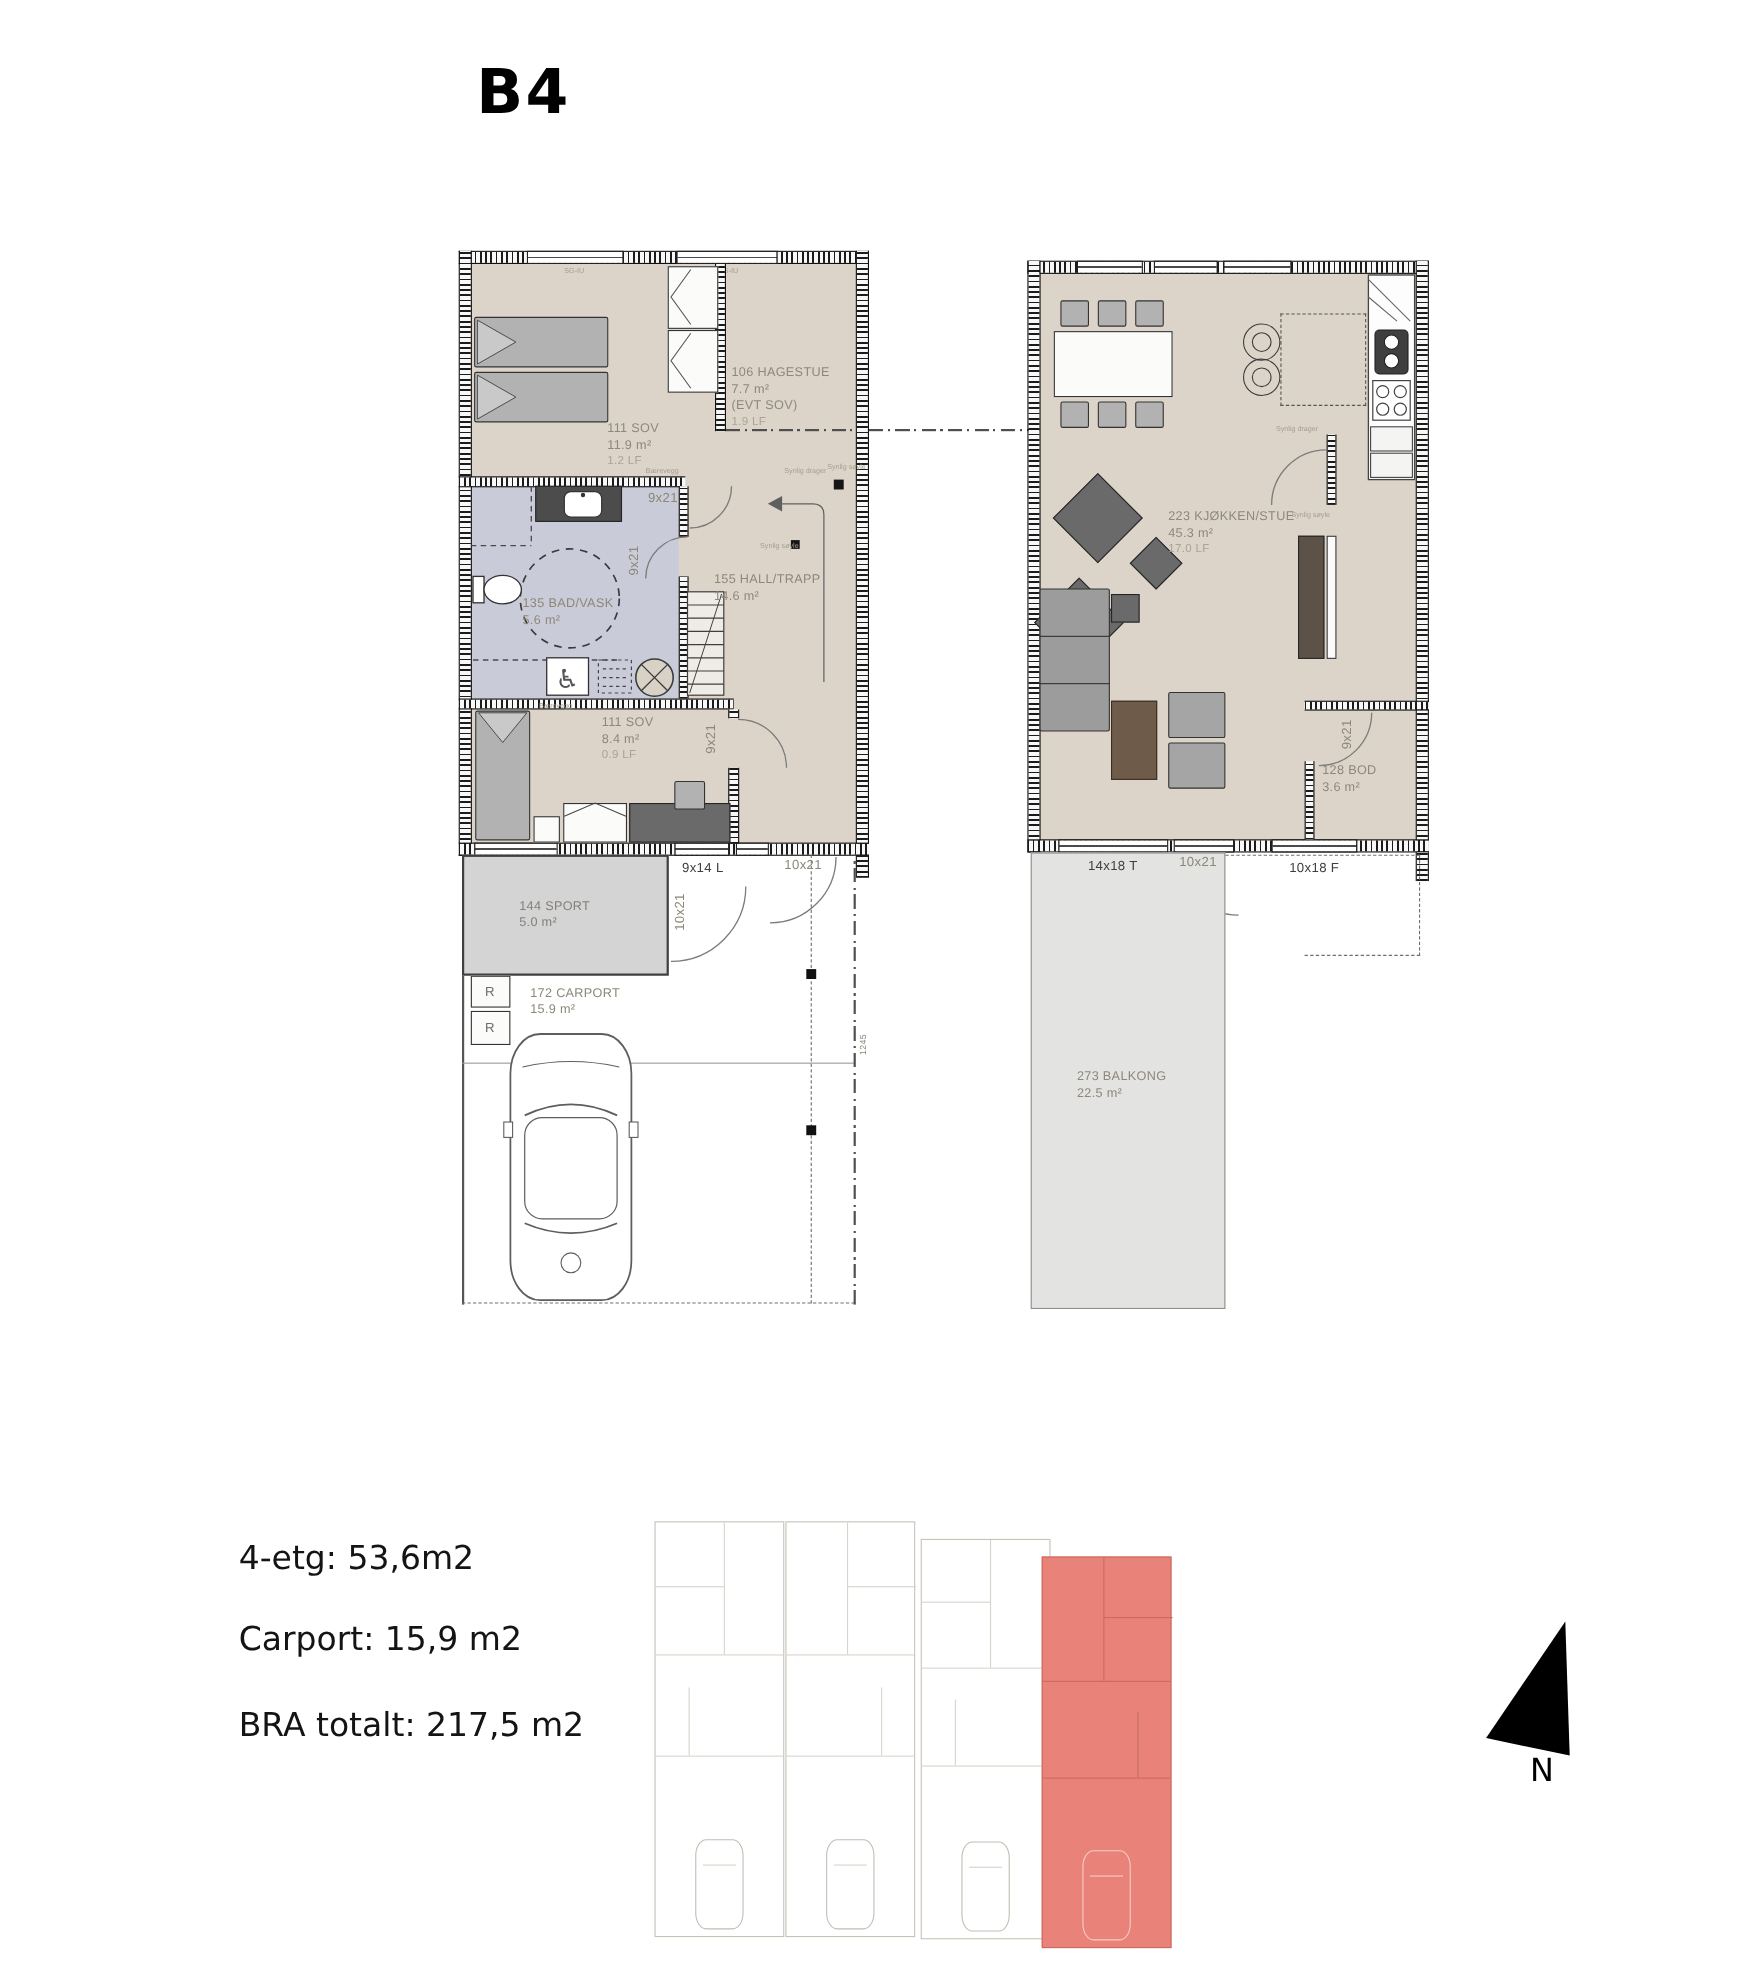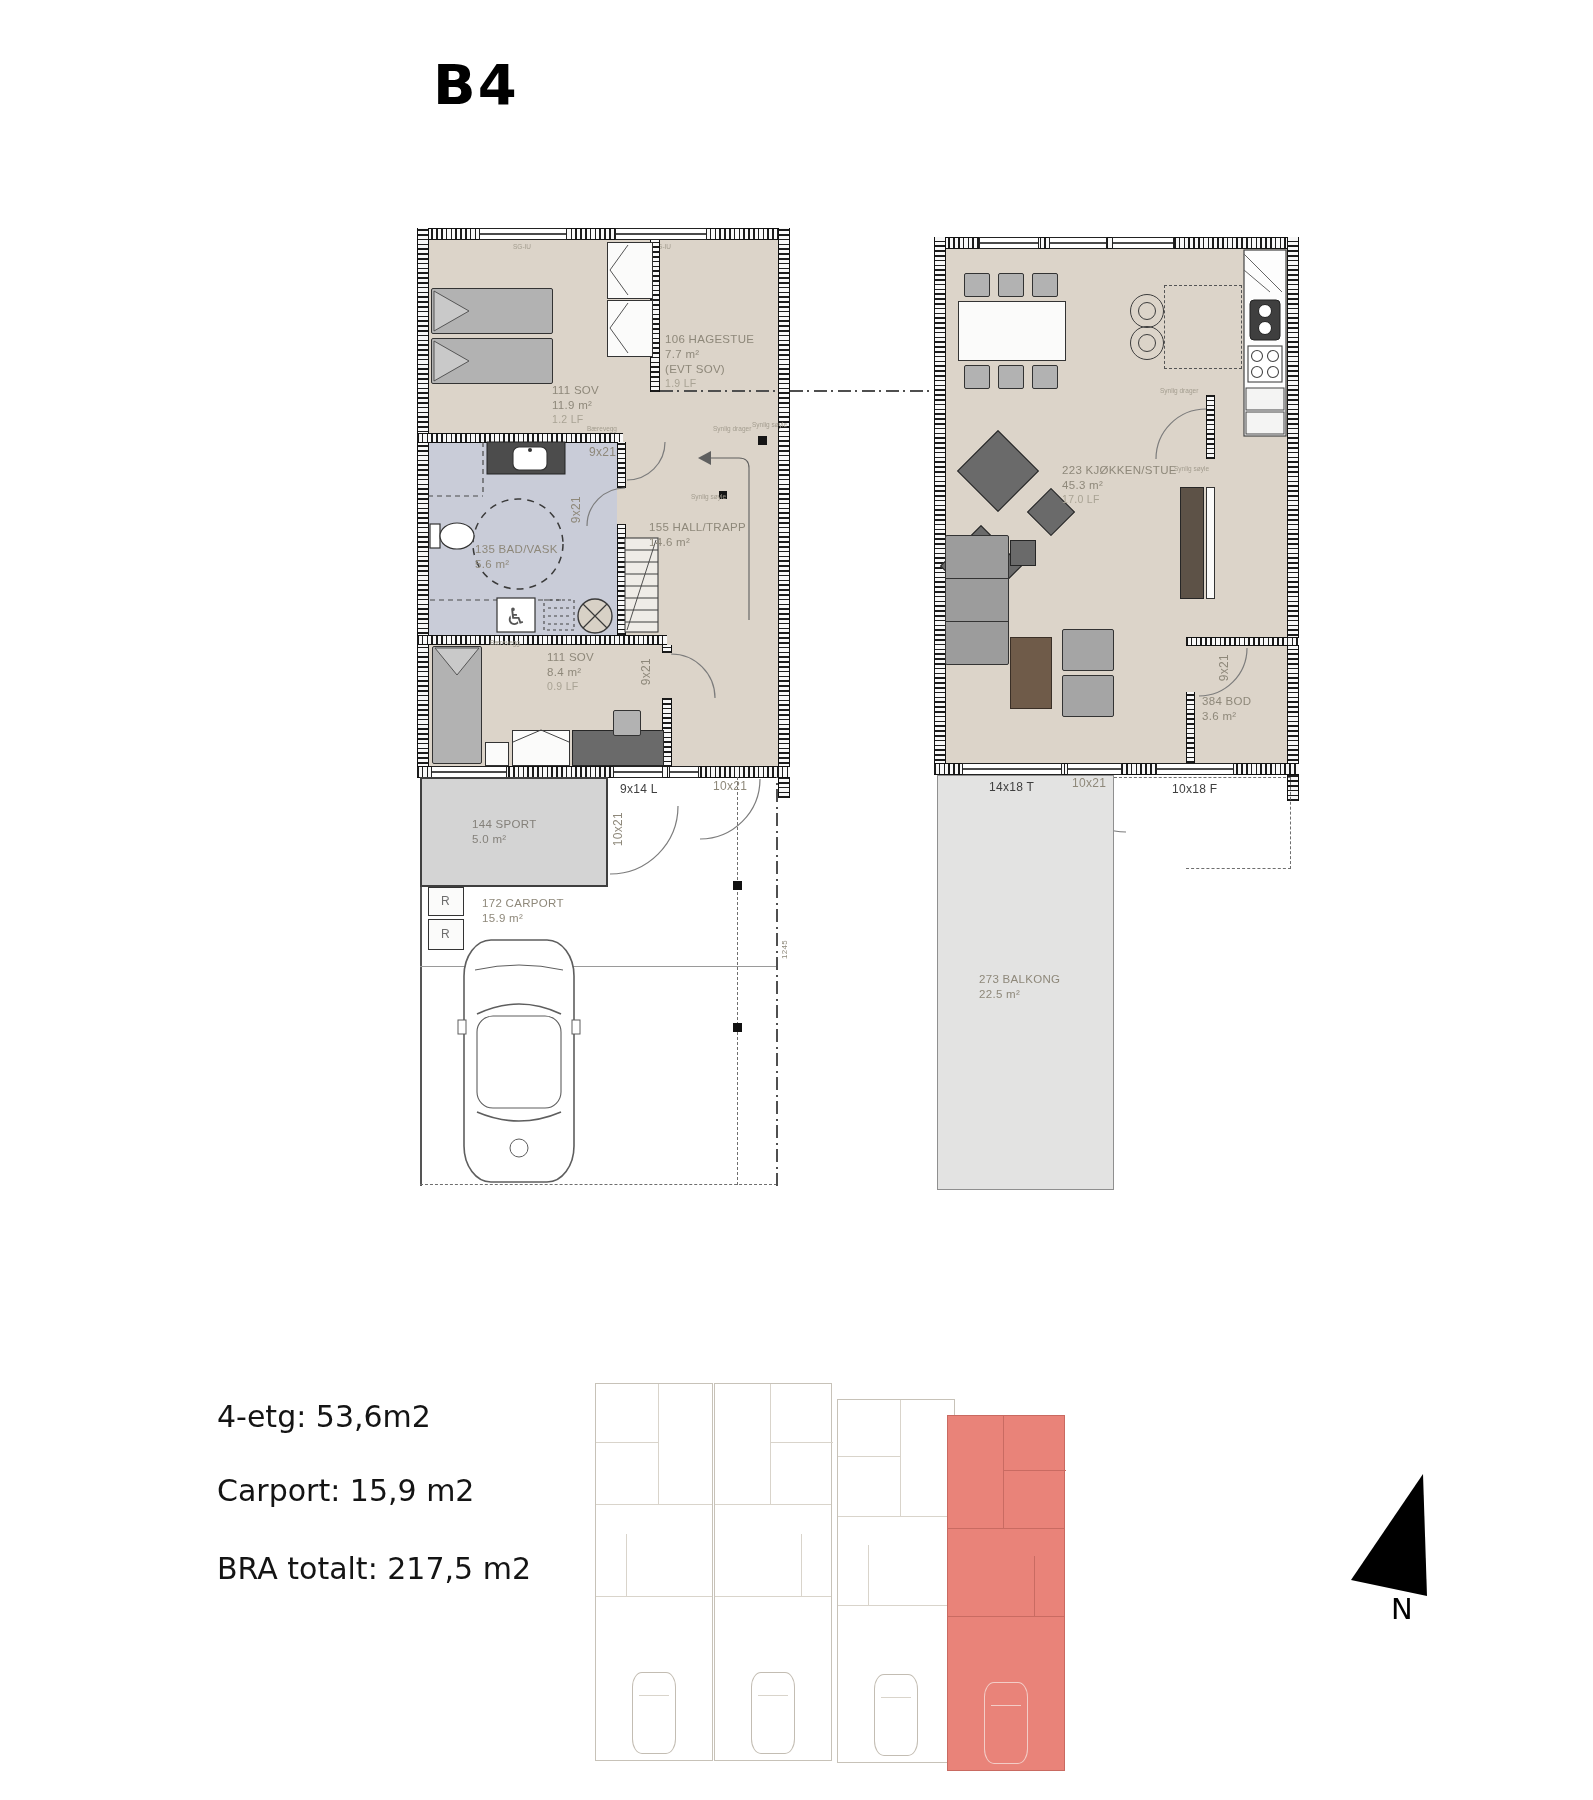--- a/index.html
+++ b/index.html
@@ -292,21 +292,21 @@
     <div class="dashh" style="left:180px;top:540px;width:177px"></div>
     <div class="dashv" style="left:356px;top:540px;height:92px"></div>
     <div class="dashh" style="left:252px;top:631px;width:105px"></div>
 
     <div class="rl" style="left:128px;top:226px;width:112px">
       <div>223 KJØKKEN/STUE</div>
       <div>45.3 m²</div>
       <div class="lf">17.0  LF</div>
     </div>
     <div class="rl" style="left:268px;top:457px;width:85px">
-      <div>384 BOD</div>
+      <div>128 BOD</div>
       <div>3.6 m²</div>
     </div>
     <div class="rl" style="left:45px;top:735px;width:95px">
       <div>273 BALKONG</div>
       <div>22.5 m²</div>
     </div>
     <div class="dl dlv" style="left:283px;top:417px">9x21</div>
     <div class="dl" style="left:55px;top:543px;color:#3f3f3f">14x18 T</div>
     <div class="dl" style="left:138px;top:539px">10x21</div>
     <div class="dl" style="left:238px;top:545px;color:#3f3f3f">10x18 F</div>

